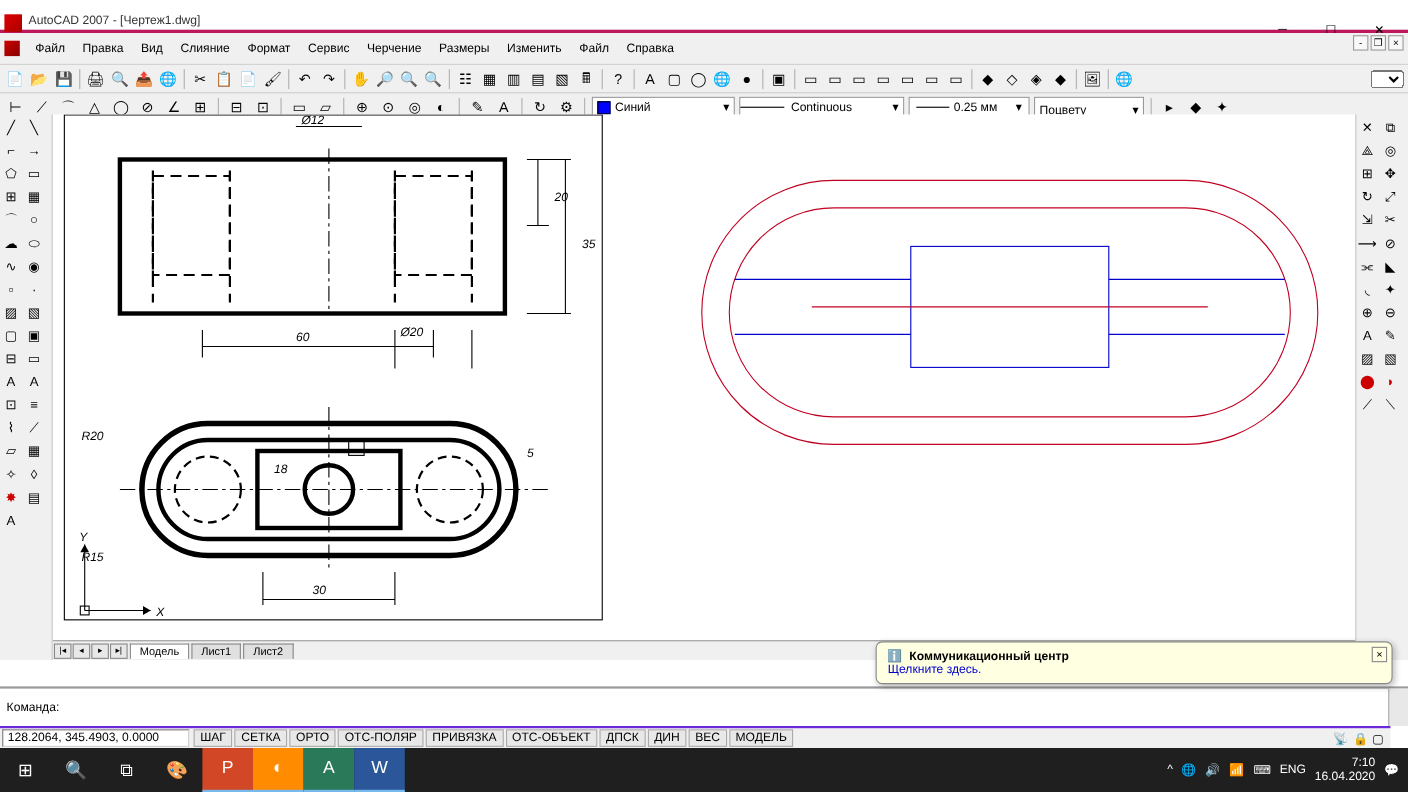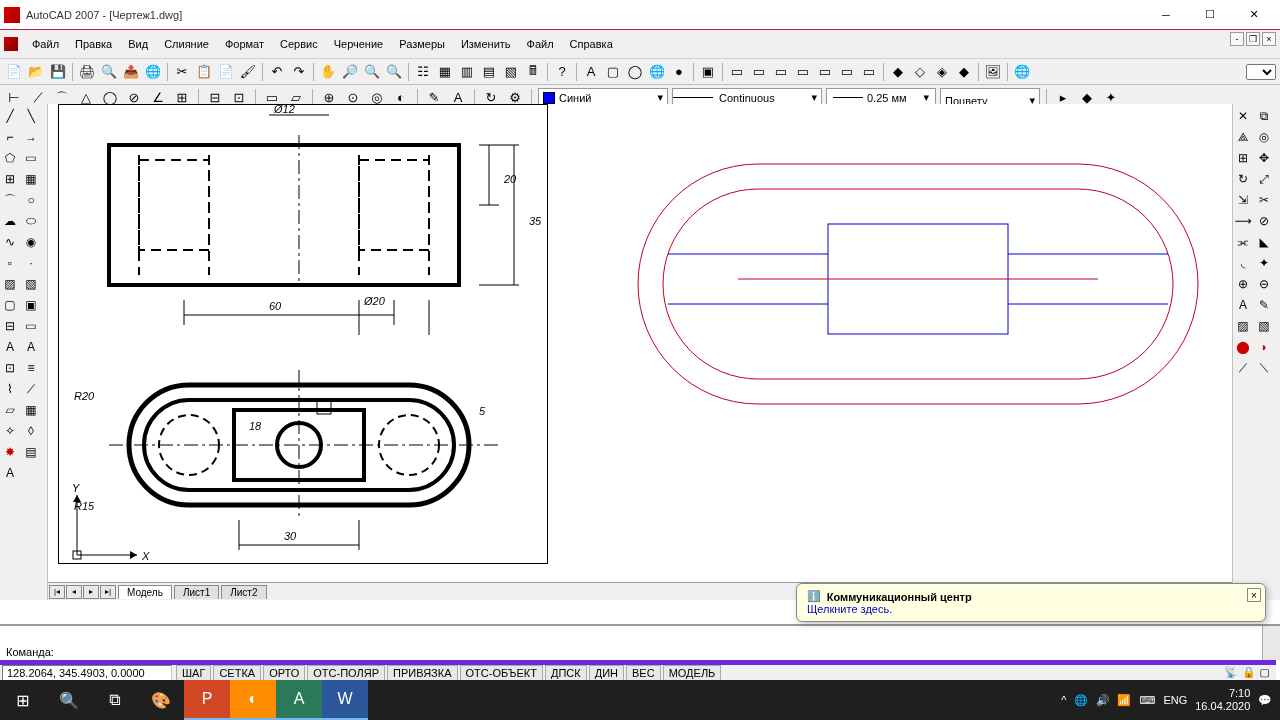--- a/index.html
+++ b/index.html
@@ -1,17 +1,17 @@
 <!DOCTYPE html>
 <html><head>
 <meta charset="utf-8">
 <style>
 *{margin:0;padding:0;box-sizing:border-box;font-family:Tahoma,Arial,sans-serif;font-size:11px}
 body{background:#fff;overflow:hidden;width:1280px;height:720px;position:relative}
-.titlebar{height:30px;background:#fff;border-bottom:1px solid #be185d;display:flex;align-items:center;padding:0 4px}
+.titlebar{height:30px;background:#fff;border-bottom:3px solid #be185d;display:flex;padding:13px 4px}
 .titlebar .icon{width:16px;height:16px;background:linear-gradient(135deg,#d00,#a00);margin-right:6px}
 .titlebar .title{flex:1;color:#333}
 .titlebar .winbtn{width:44px;height:28px;display:flex;align-items:center;justify-content:center;cursor:pointer}
 .menubar{height:29px;background:#f0f0f0;display:flex;align-items:center;padding:0 4px;border-bottom:1px solid #d0d0d0;position:relative}
 .menubar .mlogo{width:14px;height:14px;background:linear-gradient(135deg,#c00,#800);margin-right:6px}
 .menubar .mitem{padding:2px 8px;cursor:pointer}
 .menubar .mdibtns{position:absolute;right:4px;top:2px;display:flex;gap:2px}
 .menubar .mdibtns span{width:14px;height:14px;border:1px solid #999;display:flex;align-items:center;justify-content:center;font-size:9px;cursor:pointer;background:#f8f8f8}
 .toolbar{height:26px;background:#f0f0f0;border-bottom:1px solid #c0c0c0;display:flex;align-items:center;padding:0 4px;gap:2px}
 .tb{width:20px;height:20px;border:1px solid transparent;display:flex;align-items:center;justify-content:center;cursor:pointer;font-size:13px}
@@ -26,22 +26,22 @@
 .canvas{flex:1;background:#fff;position:relative;overflow:hidden}
 .imgframe{position:absolute;left:10px;top:0;width:490px;height:460px;border:1px solid #000}
 .vec{position:absolute;left:560px;top:40px}
 .tabs{position:absolute;bottom:0;left:0;height:18px;display:flex;align-items:center;background:#f0f0f0;border-top:1px solid #999;width:100%}
 .tabbtn{width:16px;height:14px;border:1px solid #888;background:#e8e8e8;margin-left:1px;display:flex;align-items:center;justify-content:center;font-size:8px;cursor:pointer}
 .tab{padding:1px 8px;border:1px solid #888;border-bottom:none;background:#fff;margin-left:2px;cursor:pointer;font-size:10px}
 .tab.inactive{background:#e0e0e0}
 .ucsicon{position:absolute;left:14px;bottom:30px}
 .cmdblock{position:absolute;left:0;right:0;bottom:20px;height:36px;background:#fff;border-top:2px solid #999;display:flex}
 .cmdblock .scrollv{width:18px;background:#e8e8e8;border-left:1px solid #aaa}
-.cmdblock .cmdtext{flex:1;padding:2px 6px;font-family:'Courier New',monospace;font-size:12px;display:flex;align-items:flex-end}
-.statusbar{position:absolute;left:0;right:4px;bottom:0;height:20px;background:#f0f0f0;border-top:5px solid #6d28d9;display:flex;align-items:center;font-size:10px}
+.cmdblock .cmdtext{flex:1;padding:2px 6px;font-family:'Courier New',monospace;font-size:12px;display:flex;align-items:center}
+.statusbar{position:absolute;left:0;right:16px;bottom:0;height:20px;background:#f0f0f0;border-top:2px solid #6d28d9;display:flex;align-items:center;font-size:10px}
 .statusbar .coords{width:170px;border:1px inset #ccc;padding:1px 4px;margin:0 2px;background:#fff}
 .statusbar .stbtn{border:1px solid #aaa;padding:1px 5px;margin-left:2px;background:#e8e8e8;cursor:pointer}
 .statusbar .stright{margin-left:auto;display:flex;gap:4px;padding-right:6px}
 .notif{position:absolute;right:14px;bottom:58px;width:470px;background:#ffffe1;border:1px solid #888;border-radius:6px;padding:6px 10px;box-shadow:2px 2px 6px rgba(0,0,0,.25);font-size:11px}
 .notif .ntitle{font-weight:bold;display:flex;align-items:center;gap:6px}
 .notif .nclose{position:absolute;right:4px;top:4px;width:14px;height:14px;border:1px solid #888;display:flex;align-items:center;justify-content:center;font-size:10px;cursor:pointer}
 .notif .nlink{color:#0000cc;cursor:pointer}
 .taskbar{position:absolute;left:0;right:0;bottom:0;height:40px;background:#1f1f1f;display:flex;align-items:center;z-index:100}
 .taskbar .tbtn{width:46px;height:40px;display:flex;align-items:center;justify-content:center;color:#fff;font-size:16px;cursor:pointer}
 .taskbar .tbtn.active{border-bottom:2px solid #76b9ed}

